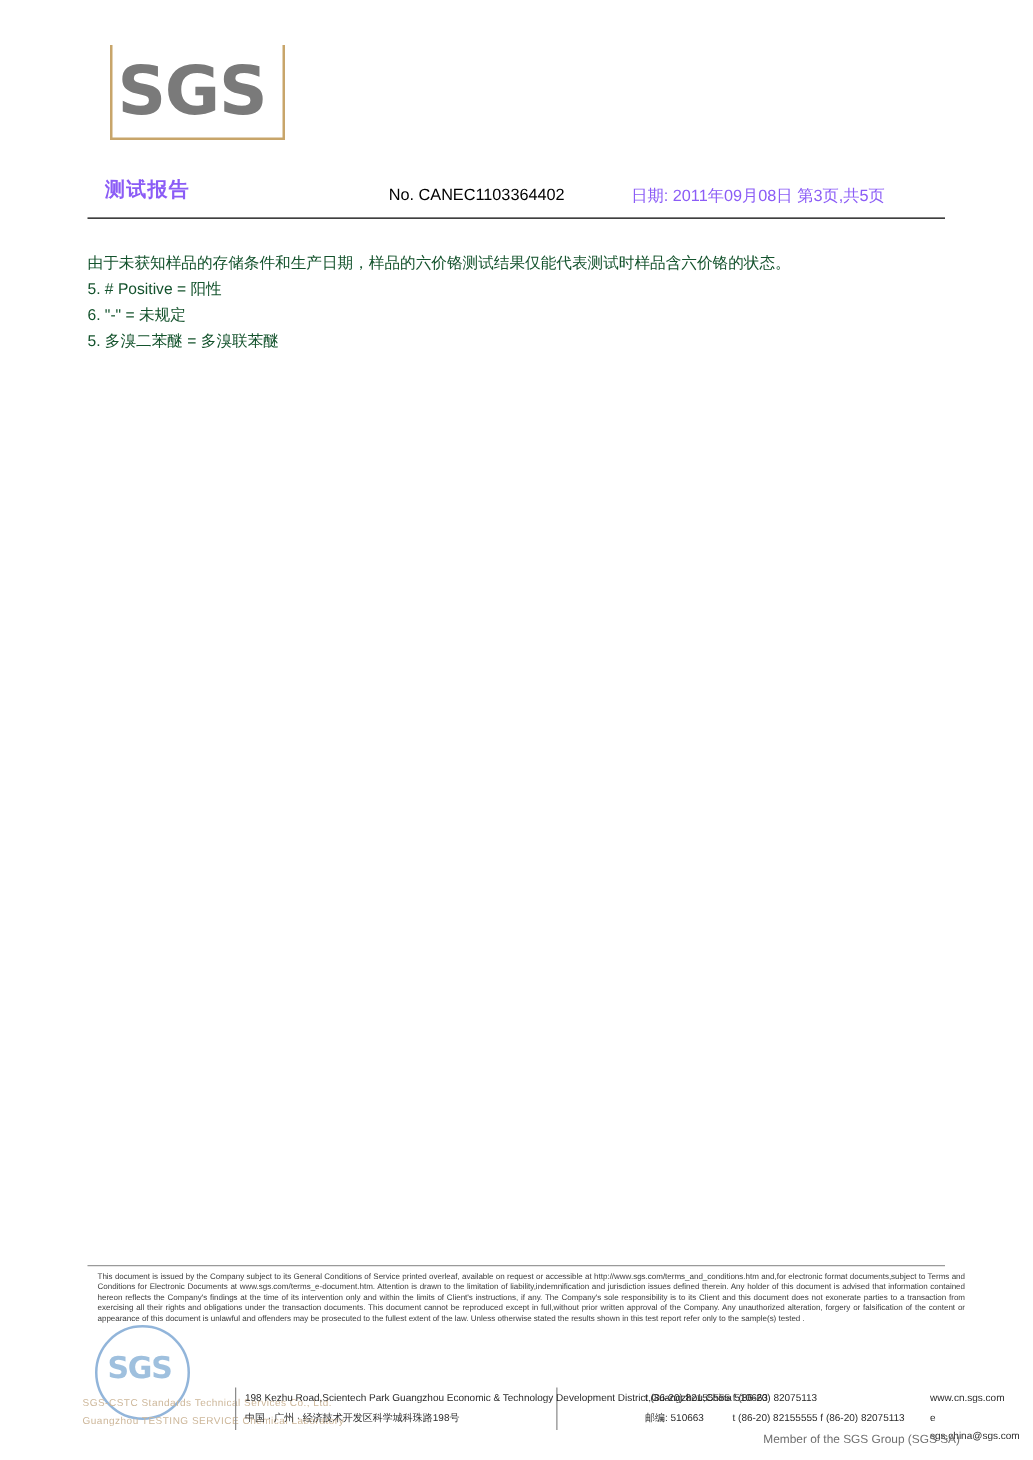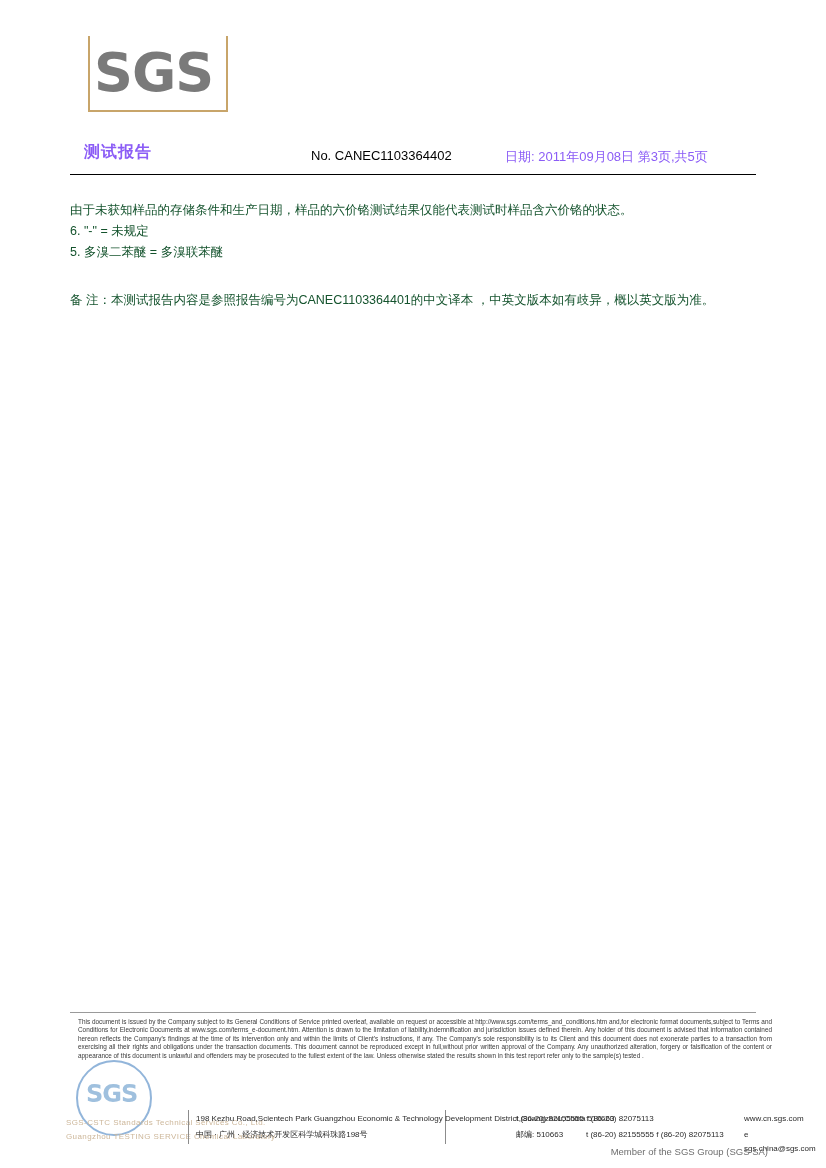--- a/index.html
+++ b/index.html
@@ -229,23 +229,23 @@
     <div class="logo-text">SGS</div>
   </div>
 
   <div class="doc-title">测试报告</div>
   <div class="report-no">No. CANEC1103364402</div>
   <div class="report-date">日期: 2011年09月08日  第3页,共5页</div>
   <div class="header-rule"></div>
 
   <div class="body-block">
     <p>由于未获知样品的存储条件和生产日期，样品的六价铬测试结果仅能代表测试时样品含六价铬的状态。</p>
+    <p>5. # Positive = 阳性</p>
     <p>6. "-" = 未规定</p>
     <p>5. 多溴二苯醚 = 多溴联苯醚</p>
-    <div class="note-block">备 注：本测试报告内容是参照报告编号为CANEC1103364401的中文译本 ，中英文版本如有歧异，概以英文版为准。</div>
   </div>
 
   <div class="footer-rule"></div>
   <div class="legal">This document is issued by the Company subject to its General Conditions of Service printed overleaf, available on request or accessible at http://www.sgs.com/terms_and_conditions.htm and,for electronic format documents,subject to Terms and Conditions for Electronic Documents at www.sgs.com/terms_e-document.htm. Attention is drawn to the limitation of liability,indemnification and jurisdiction issues defined therein. Any holder of this document is advised that information contained hereon reflects the Company's findings at the time of its intervention only and within the limits of Client's instructions, if any. The Company's sole responsibility is to its Client and this document does not exonerate parties to a transaction from exercising all their rights and obligations under the transaction documents. This document cannot be reproduced except in full,without prior written approval of the Company. Any unauthorized alteration, forgery or falsification of the content or appearance of this document is unlawful and offenders may be prosecuted to the fullest extent of the law. Unless otherwise stated the results shown in this test report refer only to the sample(s) tested .</div>
 
   <div class="stamp">
     <div class="ring"></div>
     <div class="sgs">SGS</div>
     <div class="stamp-line1">SGS-CSTC Standards Technical Services Co., Ltd.</div>
     <div class="stamp-line2">Guangzhou  TESTING  SERVICE  Chemical Laboratory</div>

